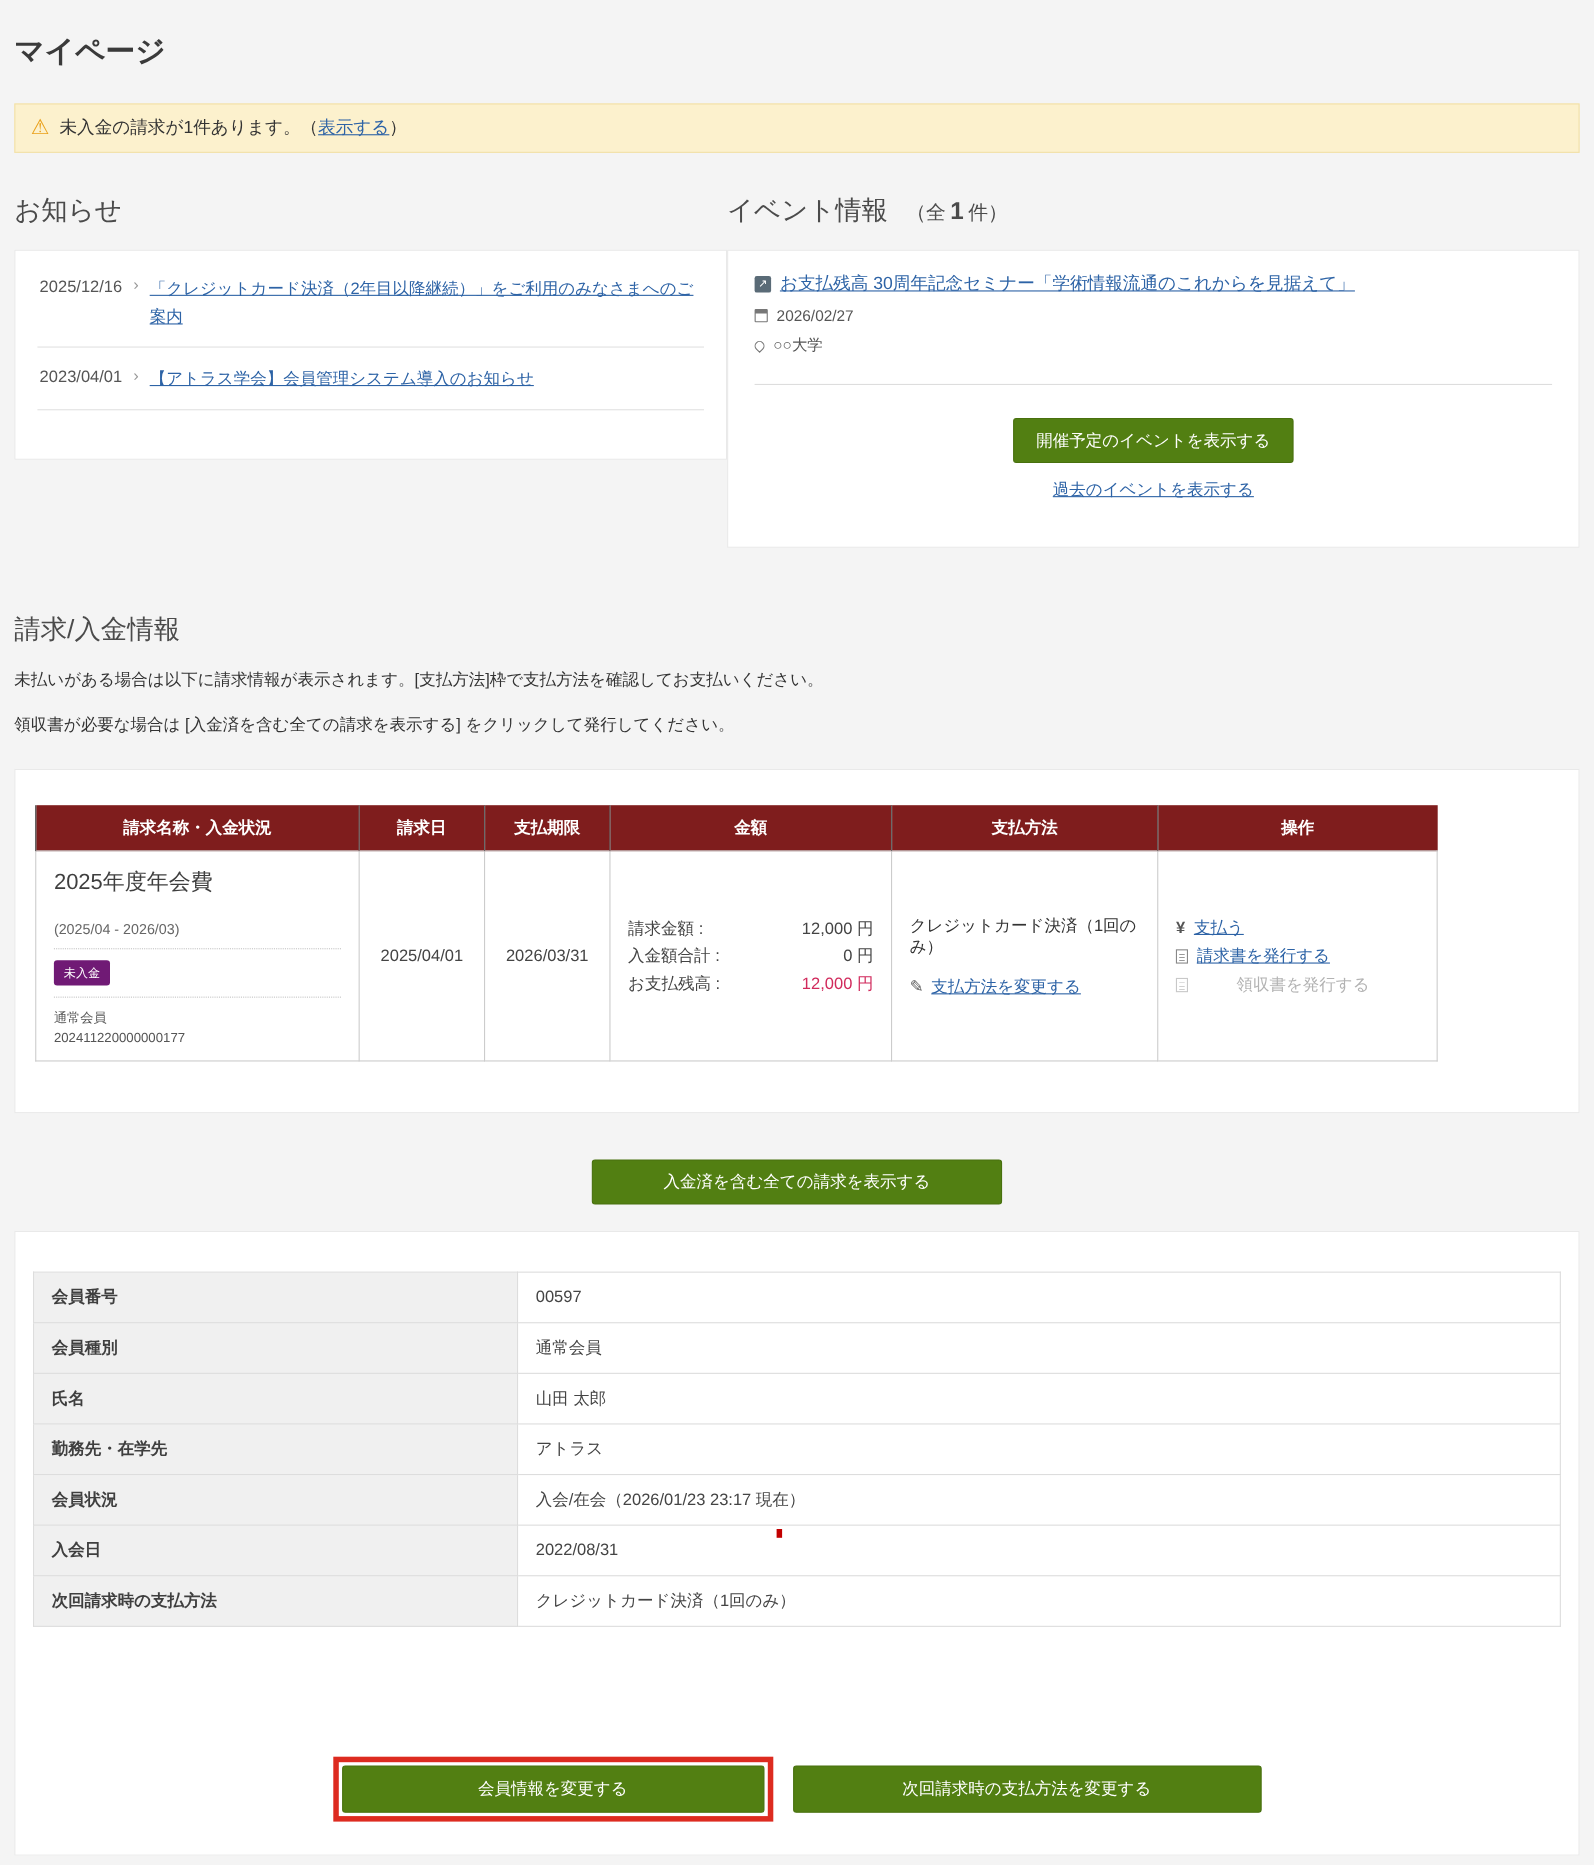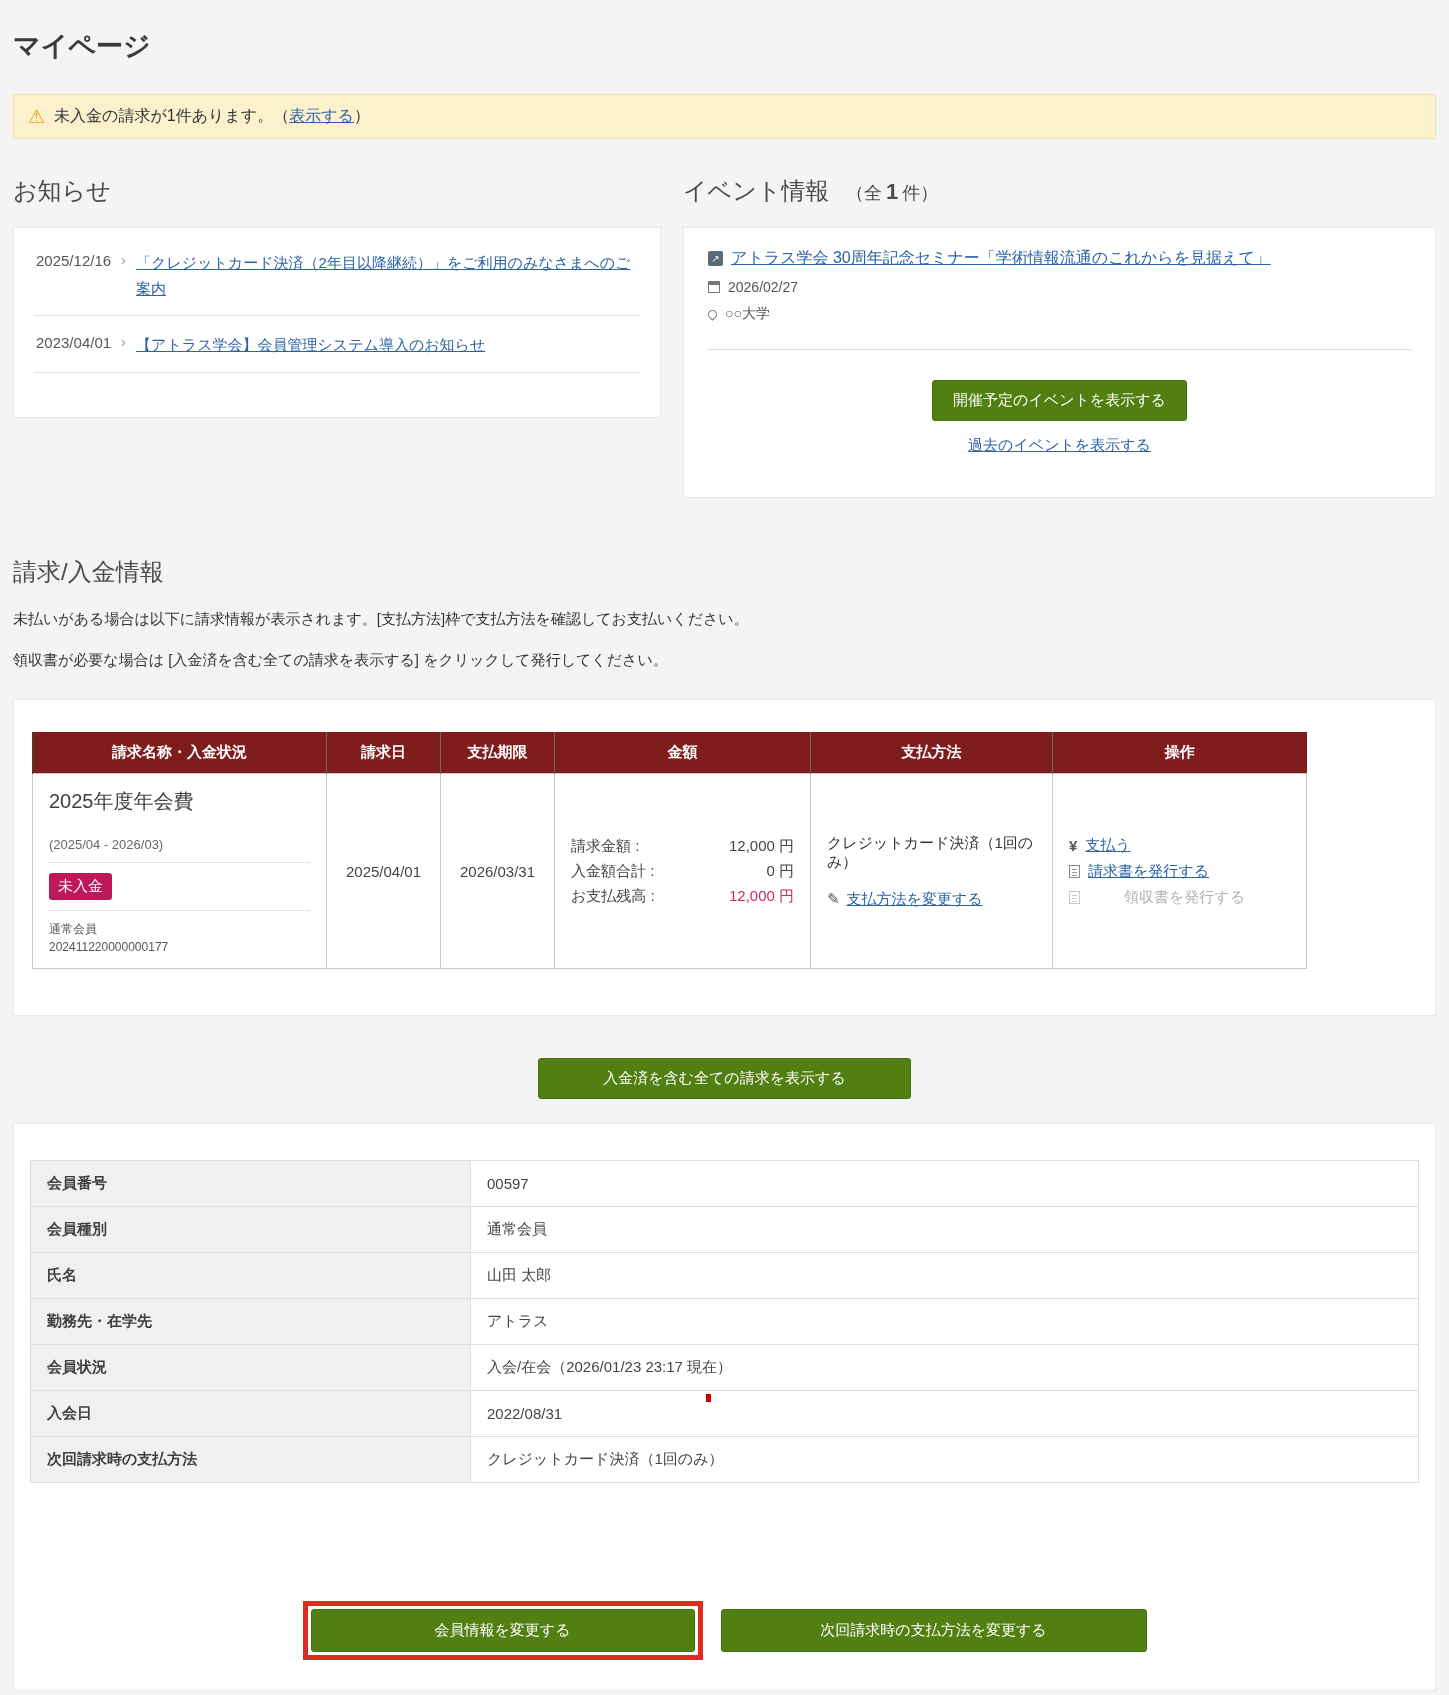--- a/index.html
+++ b/index.html
@@ -14,21 +14,21 @@
   .container { padding:16px 13px 0; }
 
   .page-title { font-size:27px; font-weight:bold; color:#3a3a3a; margin:12px 0 0; }
 
   .warning-banner {
     margin-top:30px; background:#fcf1cd; border:1px solid #f1e0a8;
     padding:11px 14px; font-size:16px; display:flex; align-items:center; gap:9px;
   }
   .warn-icon { color:#e9a11b; font-size:19px; line-height:1; }
 
-  .two-col { display:grid; grid-template-columns:648px 1fr; gap:22px; margin-top:36px; align-items:start; }
+  .two-col { display:grid; grid-template-columns:648px 1fr; margin-top:36px; align-items:start; }
   .section-heading { font-size:24px; color:#4b4b4b; font-weight:normal; margin:0 0 20px; }
   .count-wrap { font-size:18px; color:#4b4b4b; margin-left:10px; }
   .count-num { font-size:22px; font-weight:bold; margin:0 4px; }
 
   .card { background:#fff; border:1px solid #e9e9e9; }
 
   .notice-card { padding:6px 20px 44px; }
   .notice-row { display:flex; gap:10px; padding:16px 2px 14px; border-bottom:1px solid #e2e2e2; font-size:15px; align-items:flex-start; }
   .notice-date { color:#555; white-space:nowrap; padding-top:2px; }
   .chevron { color:#999; padding-top:1px; }
@@ -59,21 +59,21 @@
     background:#7f1d1d; color:#fff; font-size:15px; font-weight:bold;
     padding:11px 6px; border-left:1px solid #6a6a6a; text-align:center;
   }
   .billing-table thead th:first-child { border-left:1px solid #3f3f3f; }
   .billing-table tbody td { border:1px solid #ccc; vertical-align:middle; background:#fff; font-size:15px; padding:14px 16px; }
   .cell-center { text-align:center; color:#444; font-size:16px; }
 
   .bill-name { font-size:20px; color:#3f3f3f; }
   .bill-period { font-size:13px; color:#666; margin-top:22px; padding-bottom:10px; border-bottom:1px dotted #c4c4c4; }
   .badge-row { border-bottom:1px dotted #c4c4c4; padding:10px 0; }
-  .badge-unpaid { display:inline-block; background:#be185d; color:#fff; font-size:15px; padding:4px 9px; border-radius:3px;text-align:center; }
+  .badge-unpaid { display:inline-block; background:#701a75; color:#fff; font-size:11px; padding:4px 9px; border-radius:3px;text-align:center; }
   .invoice-label { font-size:12px; color:#555; margin-top:10px; }
   .invoice-no { font-size:12px; color:#555; margin-top:2px; }
 
   .amounts .line { display:flex; justify-content:space-between; padding:3px 0; color:#444; }
   .amounts .val { text-align:right; }
   .line.balance .val { color:#d12a5c; }
 
   td.payment-cell { background:#e9f4fb; }
   .pm-change { margin-top:18px; display:flex; gap:7px; align-items:center; }
   .pencil-icon { color:#555; font-size:15px; }
@@ -137,21 +137,21 @@
     </div>
 
     <div>
       <h2 class="section-heading">
         <span>イベント情報</span>
         <span class="count-wrap"><span>（全</span><span class="count-num">1</span><span>件）</span></span>
       </h2>
       <div class="card event-card">
         <div class="event-title-row">
           <span class="ext-icon">↗</span>
-          <a>アトラス学会 30周年記念セミナー「学術情報流通のこれからを見据えて」</a>
+          <a>お支払残高 30周年記念セミナー「学術情報流通のこれからを見据えて」</a>
         </div>
         <div class="event-meta">
           <span class="cal-icon"></span>
           <span>2026/02/27</span>
         </div>
         <div class="event-meta">
           <span class="pin-icon"></span>
           <span>○○大学</span>
         </div>
         <hr class="event-divider">

